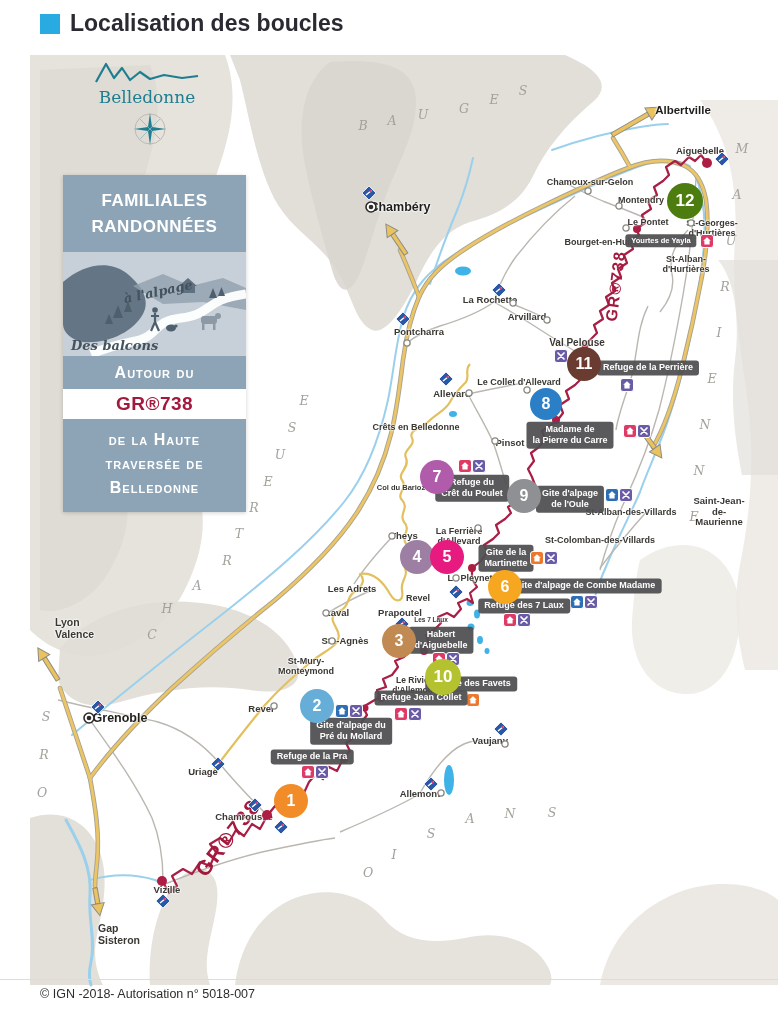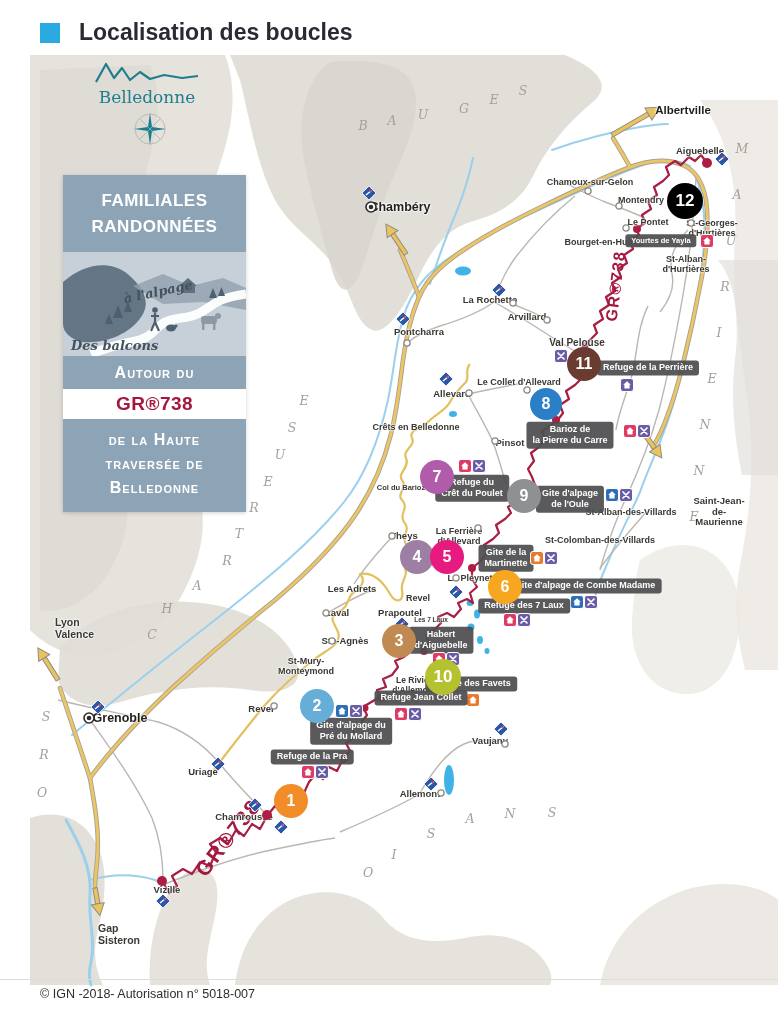--- a/index.html
+++ b/index.html
@@ -1,21 +1,21 @@
 <!DOCTYPE html>
 <html><head>
 <meta charset="utf-8">
 <style>
   html,body{margin:0;padding:0;background:#ffffff;}
   .page{position:relative;width:778px;height:1024px;background:#fff;overflow:hidden;
         font-family:"Liberation Sans",sans-serif;}
   
   .header{position:absolute;left:40px;top:10px;display:flex;gap:10px;align-items:center;z-index:6;}
   .header .sq{width:20px;height:20px;background:#29abe2;}
-  .header h1{margin:9px;font-size:23px;font-weight:800;color:#2b2a32;}
+  .header h1{margin:0;font-size:23px;font-weight:800;color:#2b2a32;}
   
   #map-layer{position:absolute;inset:0;}
   svg.base{position:absolute;left:0;top:0;}
   
   .panel{position:absolute;left:63px;top:175px;width:183px;z-index:5;box-shadow:0 1px 4px rgba(0,0,0,.18);}
   .panel .blue{background:#8ca4b6;color:#fff;text-align:center;}
   .pt{padding:13px 4px 11px;font-size:17px;font-weight:700;letter-spacing:.5px;line-height:1.55;}
   .illus{height:104px;position:relative;line-height:0;background:#c7d0d9;}
   .around{padding:8px 4px 7px;font-size:16px;font-weight:700;font-variant:small-caps;letter-spacing:1px;text-align:center;}
   .grband{background:#fff;color:#a3183c;text-align:center;font-weight:800;font-size:19px;padding:4px 0;letter-spacing:.5px;}
@@ -403,21 +403,21 @@
           <path d="M7 3.2 L10.8 6.8 L9.6 6.8 L9.6 10.6 L4.4 10.6 L4.4 6.8 L3.2 6.8 Z" fill="#fff"></path>
         </svg></div>
       <div class="refuge" style="left:648px;top:368px;font-size:9px">
         <div>Refuge de la Perrière</div>
       </div>
       <div class="micon" style="left:627px;top:385px;"><svg width="14" height="14" viewBox="0 0 14 14">
           <rect x="0.5" y="0.5" width="13" height="13" rx="2.5" fill="#6a5ba6" stroke="#fff"></rect>
           <path d="M7 3.2 L10.8 6.8 L9.6 6.8 L9.6 10.6 L4.4 10.6 L4.4 6.8 L3.2 6.8 Z" fill="#fff"></path>
         </svg></div>
       <div class="refuge" style="left:570px;top:435px;font-size:9px">
-        <div>Barioz de</div>
+        <div>Madame de</div>
         <div>la Pierre du Carre</div>
       </div>
       <div class="micon" style="left:630px;top:431px;"><svg width="14" height="14" viewBox="0 0 14 14">
           <rect x="0.5" y="0.5" width="13" height="13" rx="2.5" fill="#dd3a66" stroke="#fff"></rect>
           <path d="M7 3.2 L10.8 6.8 L9.6 6.8 L9.6 10.6 L4.4 10.6 L4.4 6.8 L3.2 6.8 Z" fill="#fff"></path>
         </svg></div>
       <div class="micon" style="left:644px;top:431px;"><svg width="14" height="14" viewBox="0 0 14 14">
           <rect x="0.5" y="0.5" width="13" height="13" rx="2.5" fill="#6a5ba6" stroke="#fff"></rect>
           <path d="M4 4 L10 10 M10 4 L4 10" stroke="#fff" stroke-width="1.7" stroke-linecap="round"></path>
         </svg></div>
@@ -540,21 +540,21 @@
       <div class="loop" style="left:300px;top:689px;width:34px;height:34px;background:#66aed8;font-size:16px">2</div>
       <div class="loop" style="left:382px;top:624px;width:34px;height:34px;background:#c08a52;font-size:16px">3</div>
       <div class="loop" style="left:400px;top:540px;width:34px;height:34px;background:#9d7fa4;font-size:16px">4</div>
       <div class="loop" style="left:430px;top:540px;width:34px;height:34px;background:#e61a7f;font-size:16px">5</div>
       <div class="loop" style="left:488px;top:570px;width:34px;height:34px;background:#f6a71f;font-size:16px">6</div>
       <div class="loop" style="left:420px;top:460px;width:34px;height:34px;background:#b05caa;font-size:16px">7</div>
       <div class="loop" style="left:530px;top:388px;width:32px;height:32px;background:#2b7fc6;font-size:16px">8</div>
       <div class="loop" style="left:507px;top:479px;width:34px;height:34px;background:#8f9093;font-size:16px">9</div>
       <div class="loop" style="left:425px;top:659px;width:36px;height:36px;background:#b5c22f;font-size:17px">10</div>
       <div class="loop" style="left:567px;top:347px;width:34px;height:34px;background:#693b31;font-size:16px">11</div>
-      <div class="loop" style="left:667px;top:183px;width:36px;height:36px;background:#000000;font-size:17px">12</div>
+      <div class="loop" style="left:667px;top:183px;width:36px;height:36px;background:#4d7c0f;font-size:17px">12</div>
     </div>
 
   <div class="logo">
     <svg width="110" height="26" viewBox="0 0 110 26">
       <path d="M4,22 L14,4 L22,18 L30,8 L38,20 L48,12 L58,19 L72,15 L90,18 L106,16" stroke="#1e7e90" stroke-width="2.2" fill="none" stroke-linejoin="round"></path>
     </svg>
     <div class="lname">Belledonne</div>
   </div>
   <div class="compass">
     <svg width="38" height="38" viewBox="0 0 38 38">

